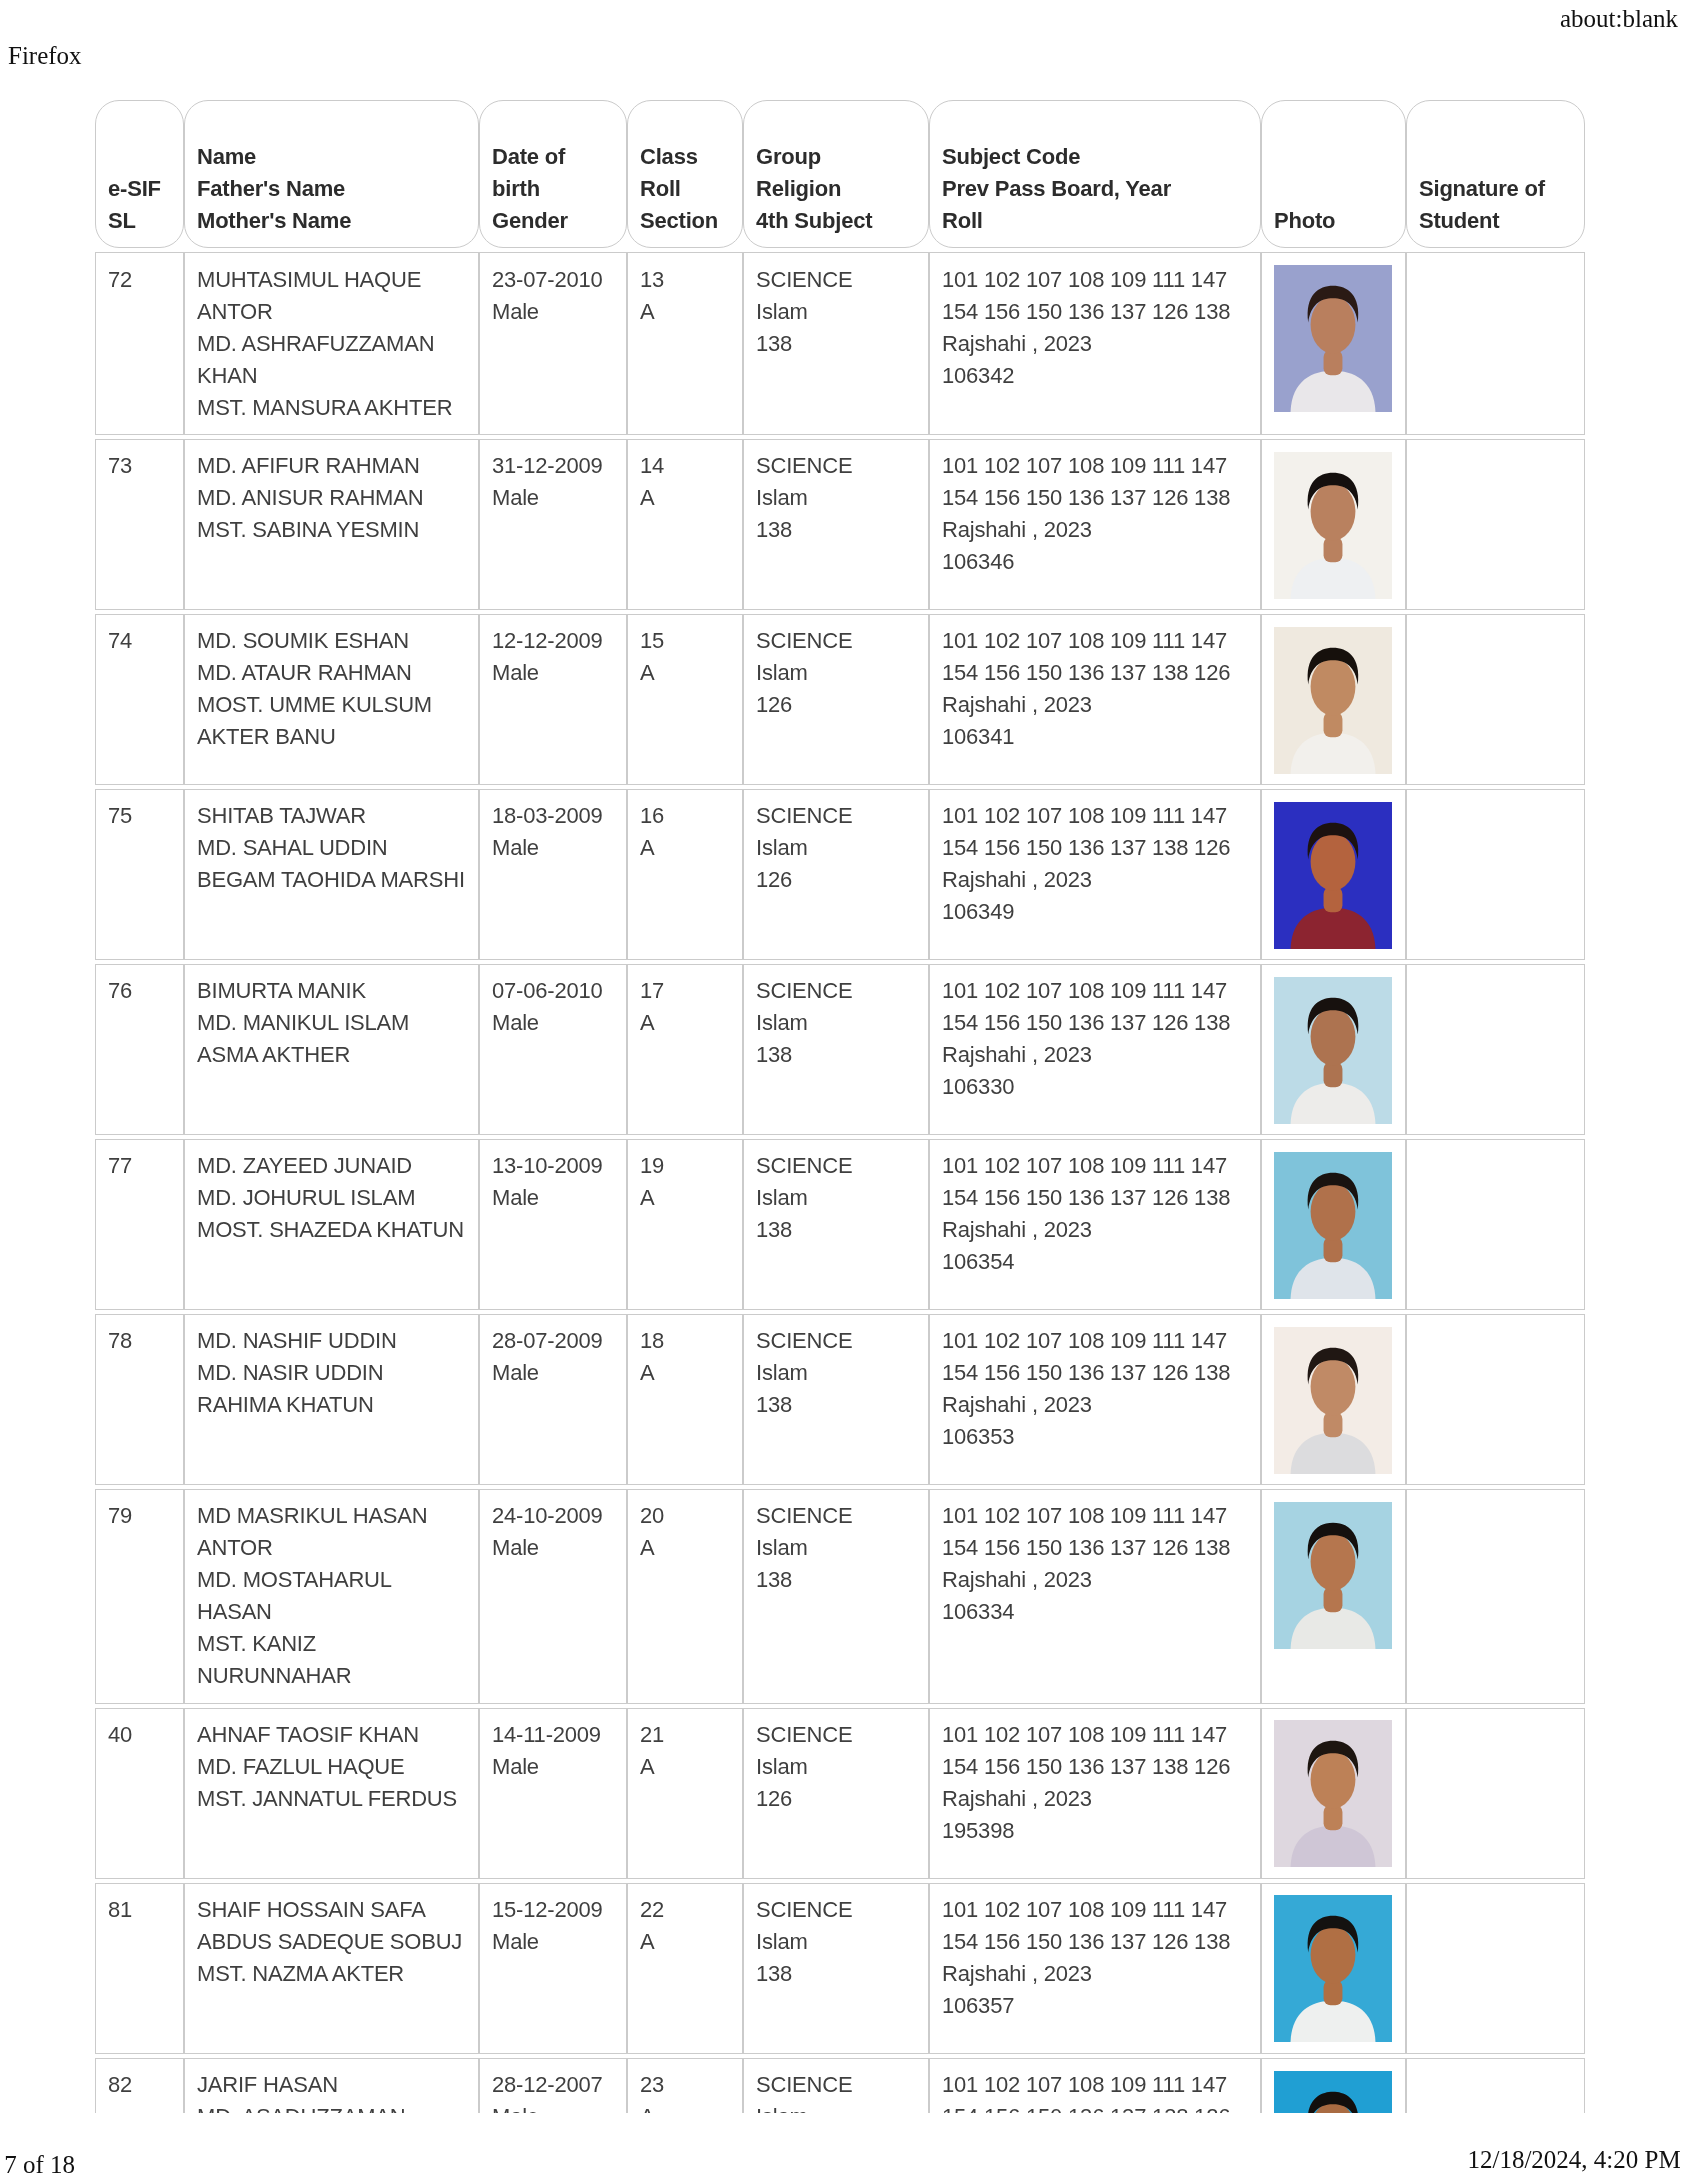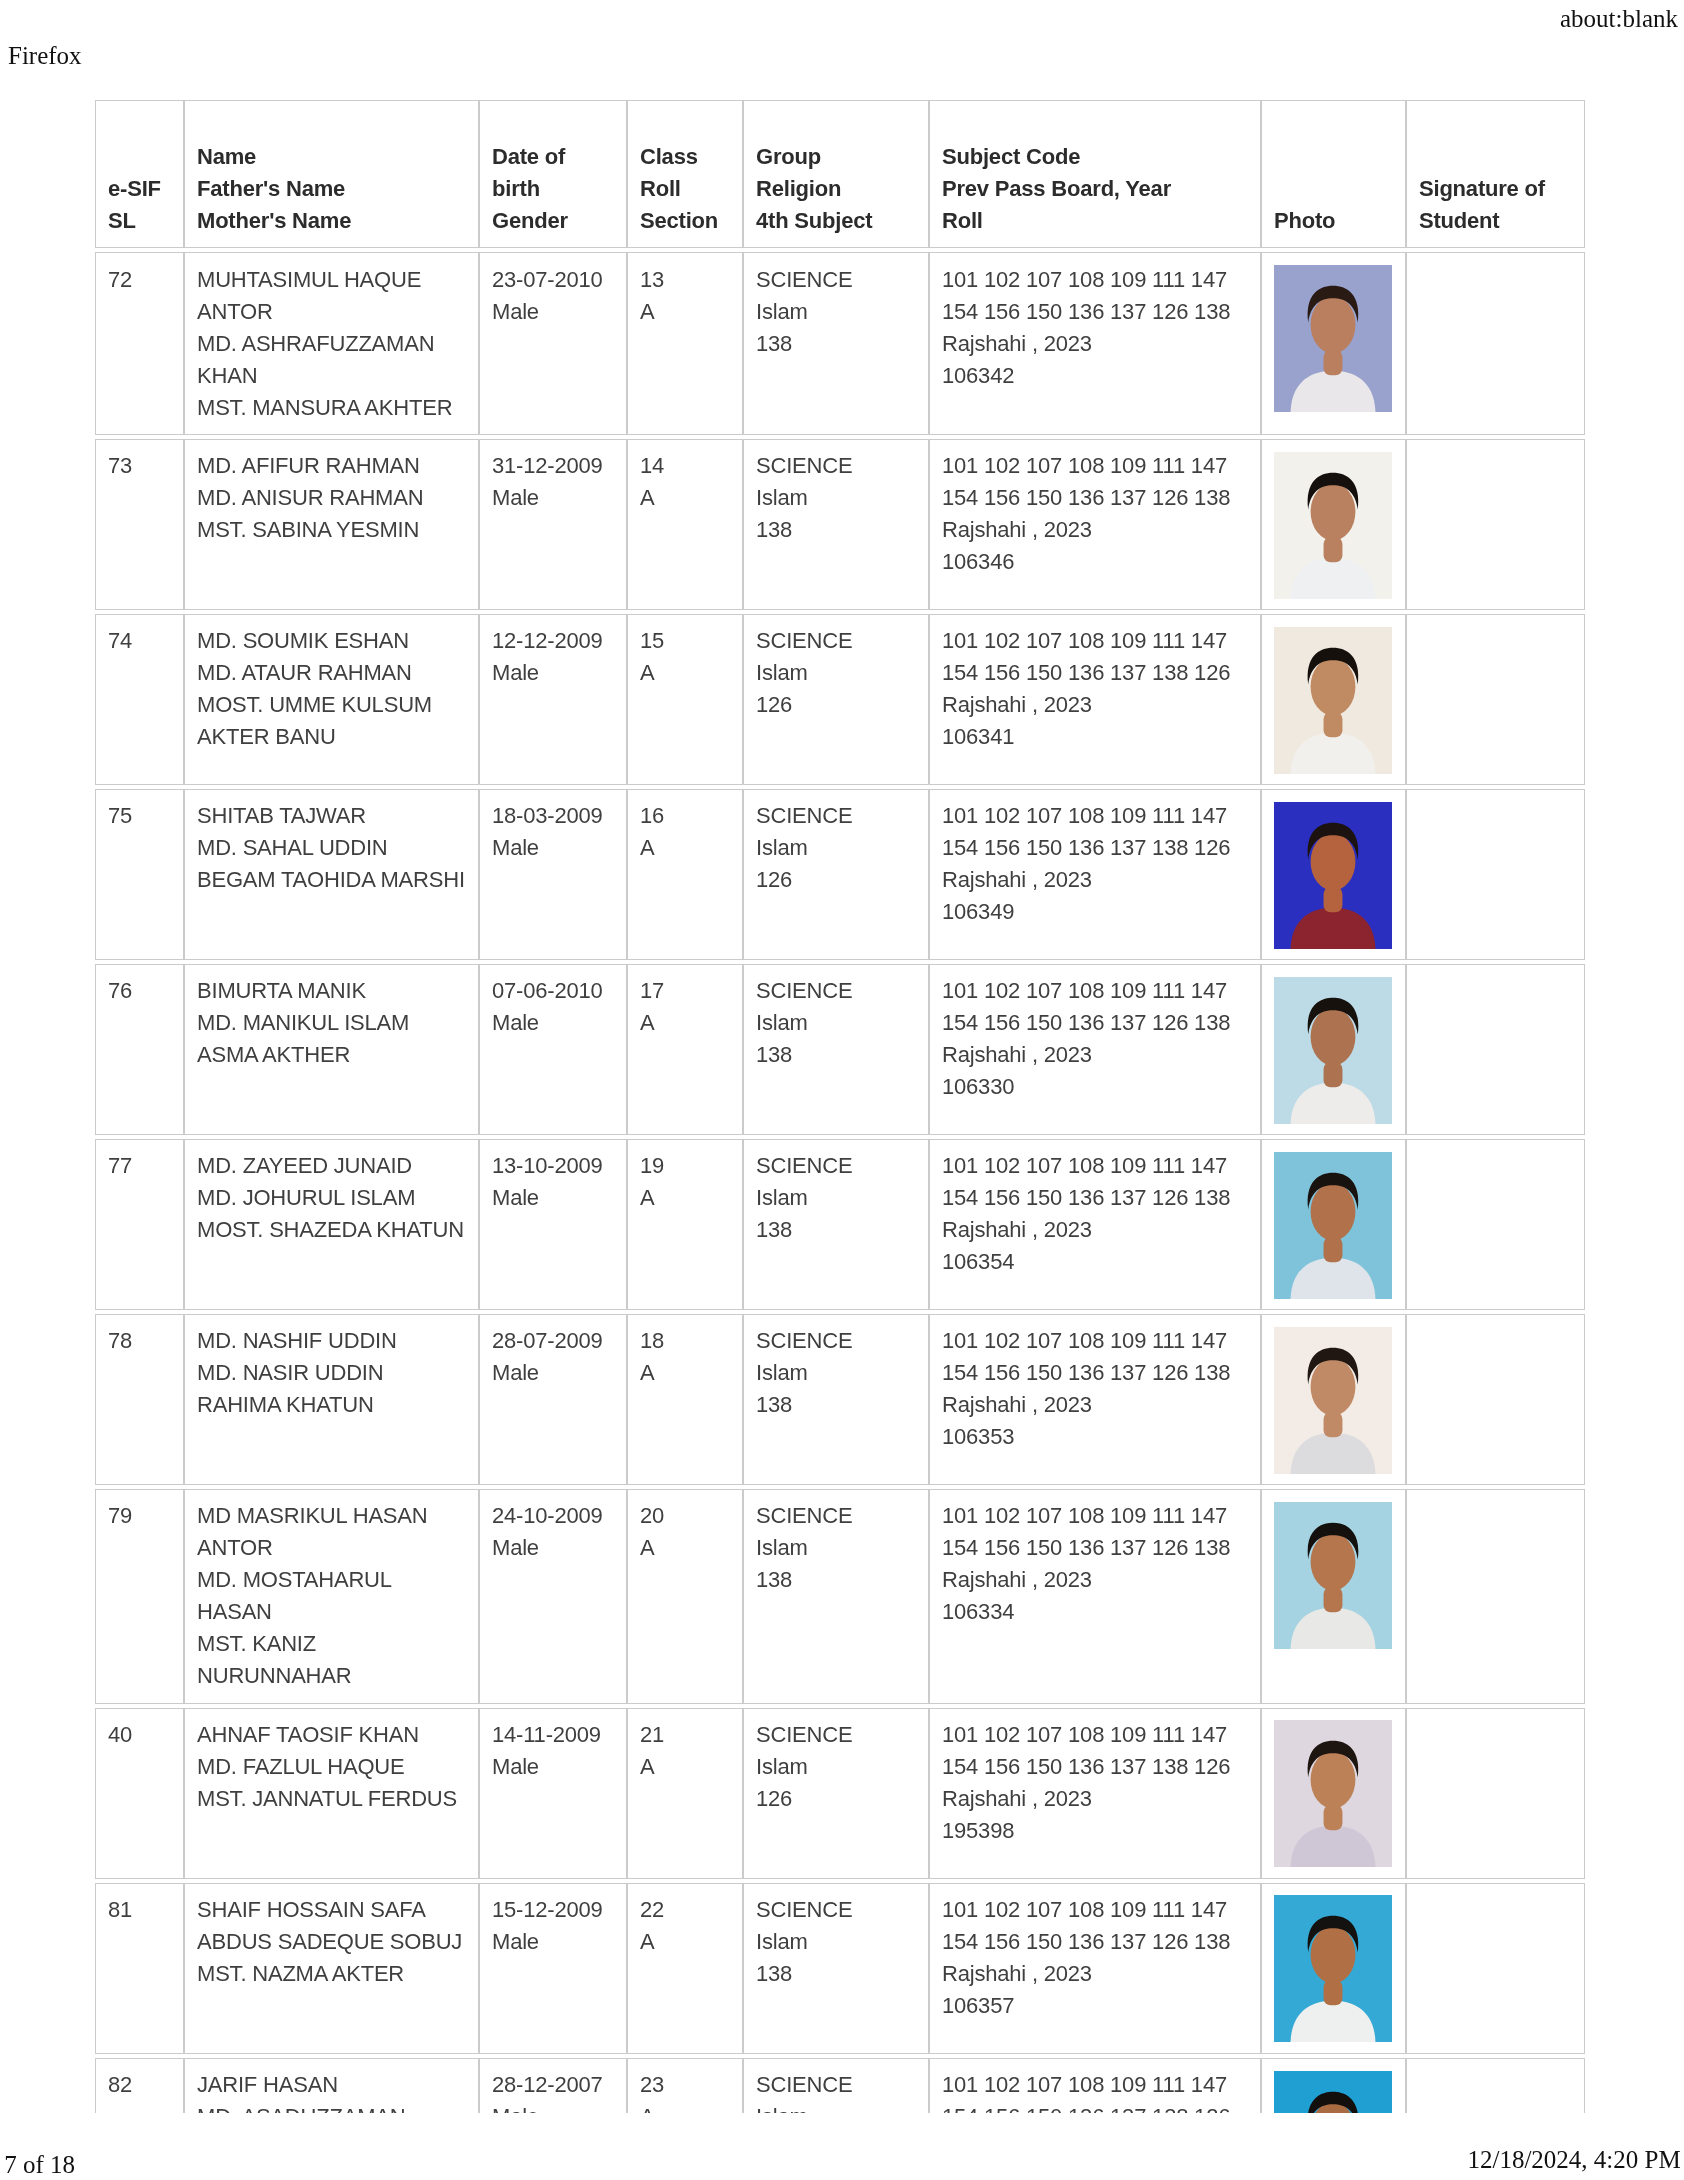--- a/index.html
+++ b/index.html
@@ -27,21 +27,21 @@
   col.c-sl{width:89px} col.c-name{width:295px} col.c-dob{width:148px}
   col.c-roll{width:116px} col.c-group{width:186px} col.c-subj{width:332px}
   col.c-photo{width:145px} col.c-sig{width:179px}
 
   th, td {
     border:0.9px solid #cbcbcb; background:#fff;
     vertical-align:top; padding:10.2px 12px;
     font-size:22px; line-height:32px; letter-spacing:-0.2px;
     color:#3f3f3f; text-align:left; overflow:hidden;
   }
-  th { vertical-align:bottom; font-weight:bold; color:#2c2c2c; height:126px; }
+  th { vertical-align:bottom; font-weight:bold; color:#2c2c2c; height:126px;border-radius:24px; }
   tr.data-row td { height:147px; }
 
   .photo {
     width:118px; height:147px; margin-top:1.7px;
     --photo-bg:#ddd; --photo-hair:#201712; --photo-skin:#b57c55; --photo-shirt:#eee;
   }
   .photo svg { width:100%; height:100%; display:block; }
 </style>
 </head>
 <body>

